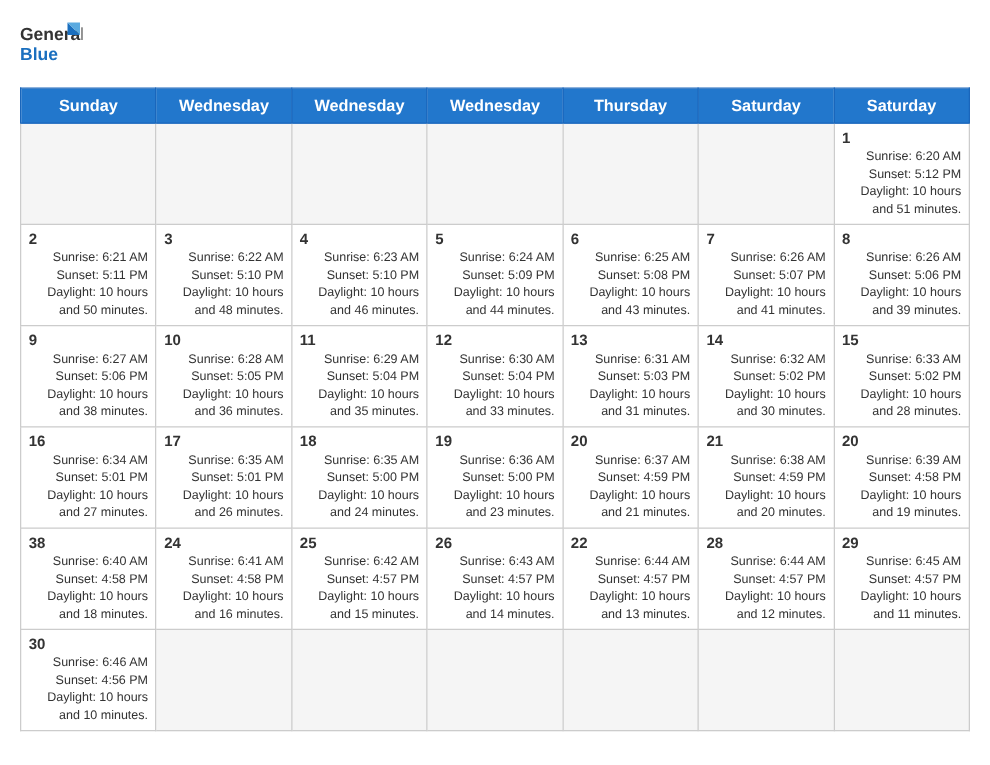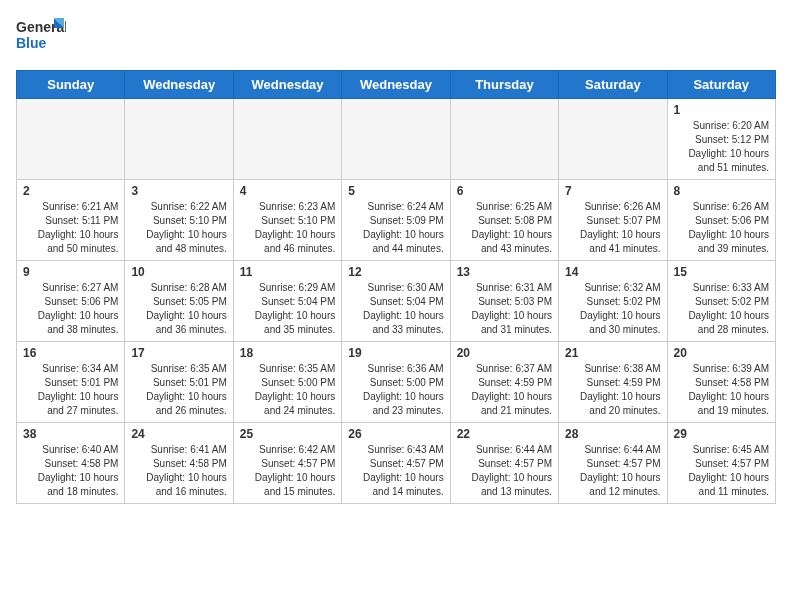--- a/index.html
+++ b/index.html
@@ -231,14 +231,26 @@
         </td>
         <td>
           <div class="day-number">28</div>
           <div class="day-info">Sunrise: 6:44 AM<br>Sunset: 4:57 PM<br>Daylight: 10 hours and 12 minutes.</div>
         </td>
         <td>
           <div class="day-number">29</div>
           <div class="day-info">Sunrise: 6:45 AM<br>Sunset: 4:57 PM<br>Daylight: 10 hours and 11 minutes.</div>
         </td>
       </tr>
+      <tr class="last-row">
+        <td>
+          <div class="day-number">30</div>
+          <div class="day-info">Sunrise: 6:46 AM<br>Sunset: 4:56 PM<br>Daylight: 10 hours and 10 minutes.</div>
+        </td>
+        <td class="empty"></td>
+        <td class="empty"></td>
+        <td class="empty"></td>
+        <td class="empty"></td>
+        <td class="empty"></td>
+        <td class="empty"></td>
+      </tr>
     </tbody>
 </table>
 
 </body></html>

